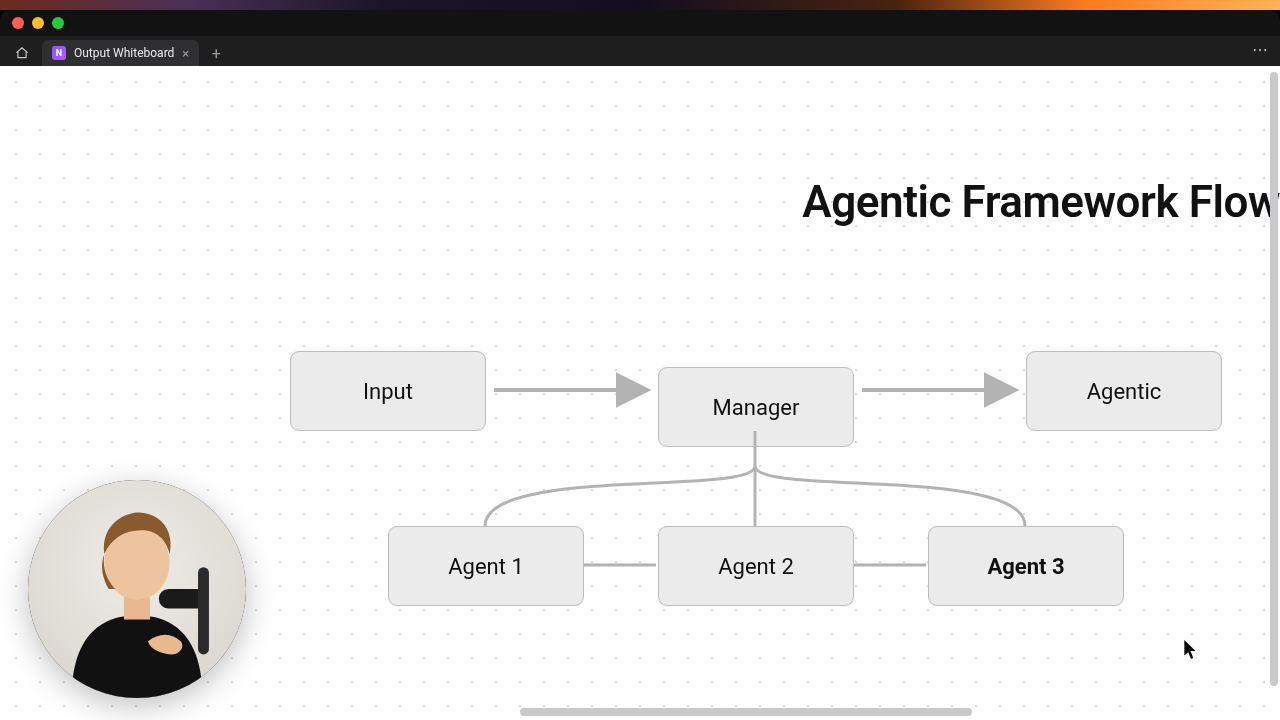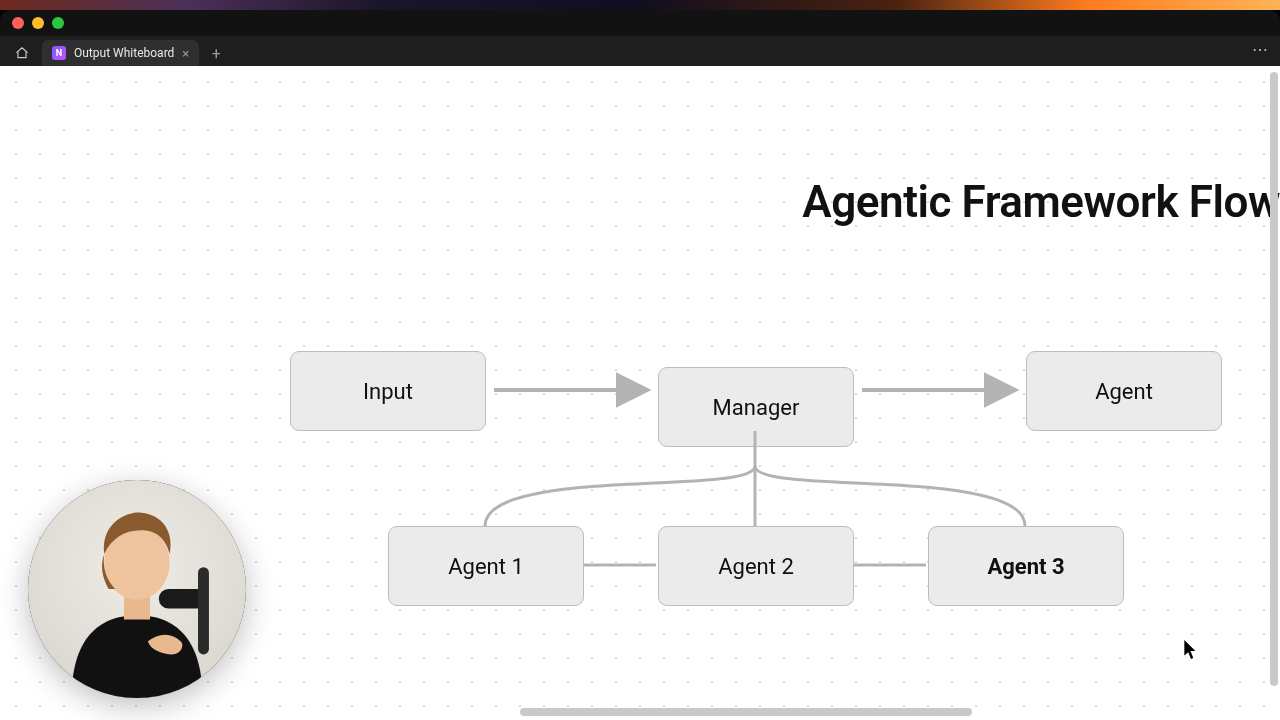--- a/index.html
+++ b/index.html
@@ -98,21 +98,21 @@
       <div class="title">Agentic Framework Flow</div>
 
       <div class="row1">
         <div id="n-input" class="node">
             <span>Input</span>
           </div>
         <div id="n-manager" class="node">
             <span>Manager</span>
           </div>
         <div id="n-output" class="node">
-            <span>Agent</span>
+            <span>Agentic</span>
           </div>
       </div>
 
       <div class="row2">
         <div id="n-a1" class="node">
             <span>Agent 1</span>
           </div>
         <div id="n-a2" class="node">
             <span>Agent 2</span>
           </div>

